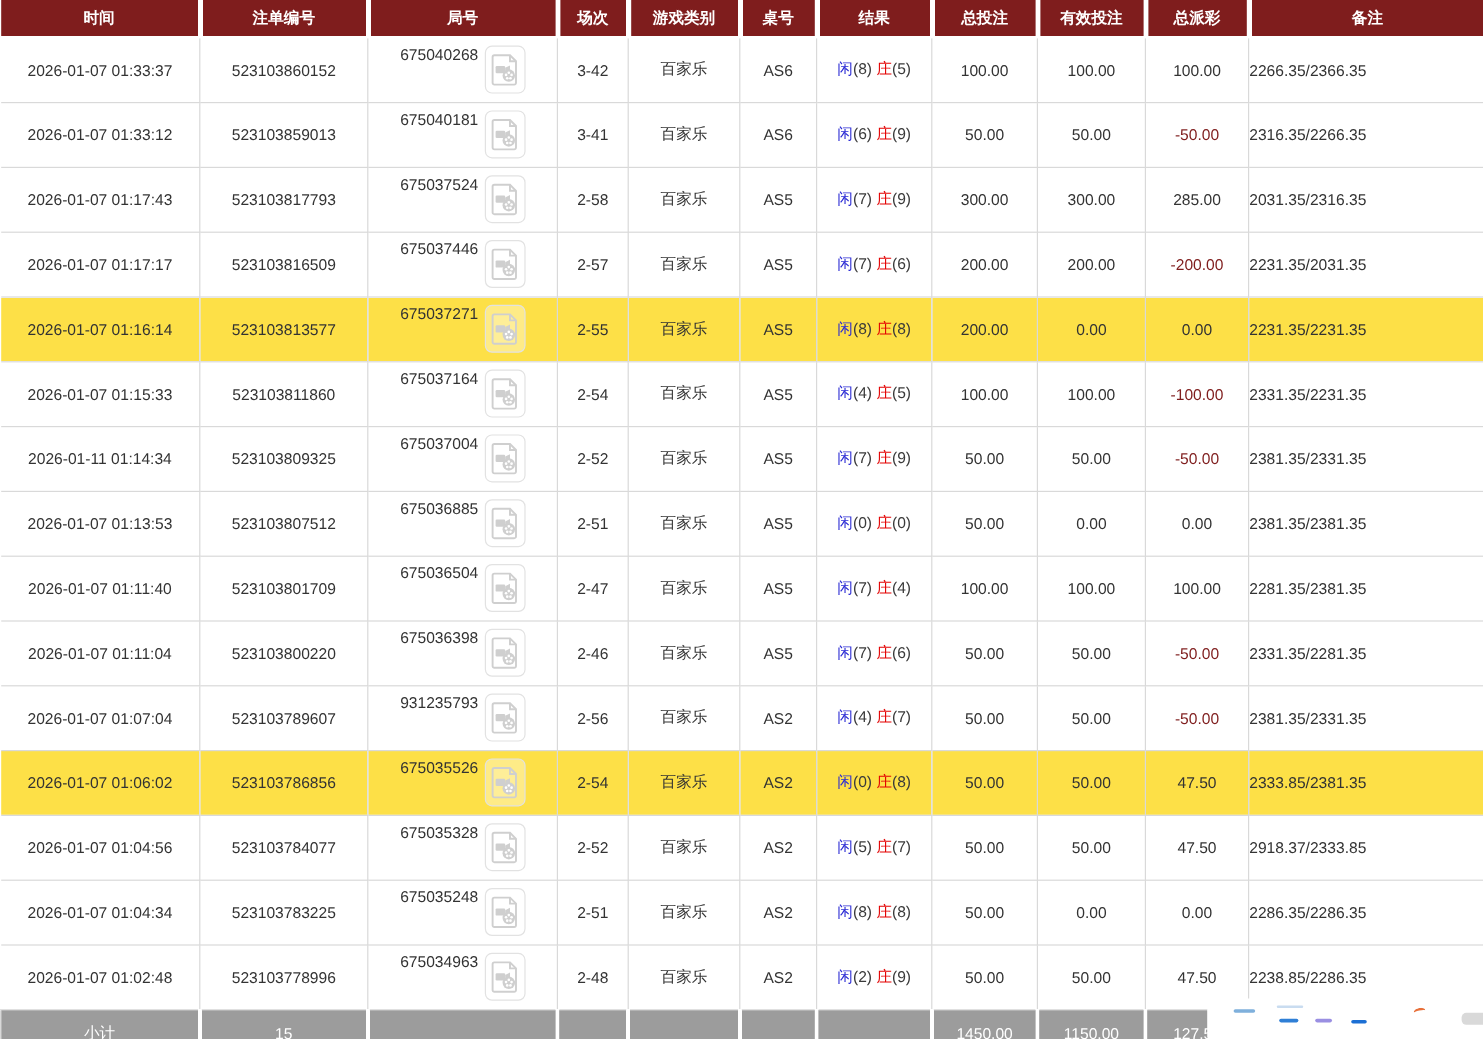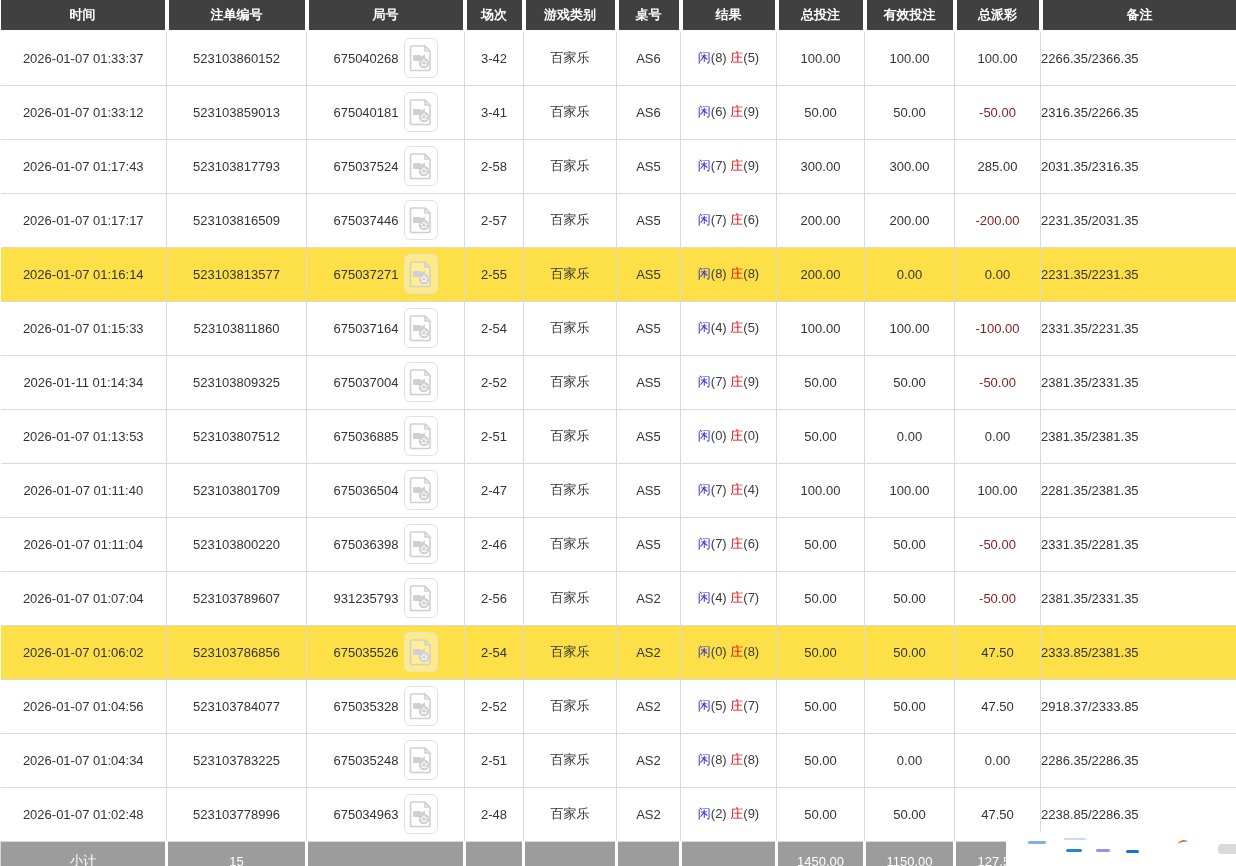--- a/index.html
+++ b/index.html
@@ -6,41 +6,41 @@
   html,body { background:#fff; }
   body { font-family:"Liberation Sans","DejaVu Sans",sans-serif; }
   .viewport {
     position:relative; width:1236px; height:866px;
     overflow:hidden; background:#fff;
   }
   table.bet-table {
     width:1236px; border-collapse:collapse; table-layout:fixed;
   }
   .bet-table th {
-    background:#404040; color:#fff; font-size:13px; font-weight:bold;
+    background:#7f1d1d; color:#fff; font-size:13px; font-weight:bold;
     height:31px; text-align:center; vertical-align:middle;
     border-right:4px solid #fff; border-bottom:2px solid #fff;
     white-space:nowrap; overflow:hidden;
   }
   .bet-table th:last-child { border-right:none; }
   .bet-table td {
     border:1px solid #d9d9d9; font-size:13px; color:#333;
     text-align:center; vertical-align:middle; white-space:nowrap; overflow:hidden;
   }
   .bet-table tbody tr { height:54px; background:#fff; }
   .bet-table tbody tr.hl { background:#fde047; }
   .bet-table tbody tr td:first-child { border-left:none; }
   .bet-table tbody tr td:last-child { border-right:none; }
   .bet-table td.c-remark { text-align:left; padding-right:10px; }
   .amount-blue { color:#3a74f0; }
   .player { color:#2a2ad4; }
   .banker { color:#e30000; }
   .score { color:#3a3a3a; }
   td.neg { color:#7f1d1d; }
-  .round-cell-inner { display:inline-flex; align-items:center; gap:5px; }
+  .round-cell-inner { display:inline-flex; gap:5px; }
   .video-btn {
     display:inline-flex; align-items:center; justify-content:center;
     width:34px; height:40px; border:1px solid #e2e2e2; border-radius:6px;
     background:rgba(255,255,255,0.35); cursor:pointer;
   }
   .bet-table tfoot td {
     background:#9c9c9c; color:#fff; height:40px;
     border-right:3px solid #fff; border-top:1px solid #d9d9d9;
     font-size:13px;
   }

